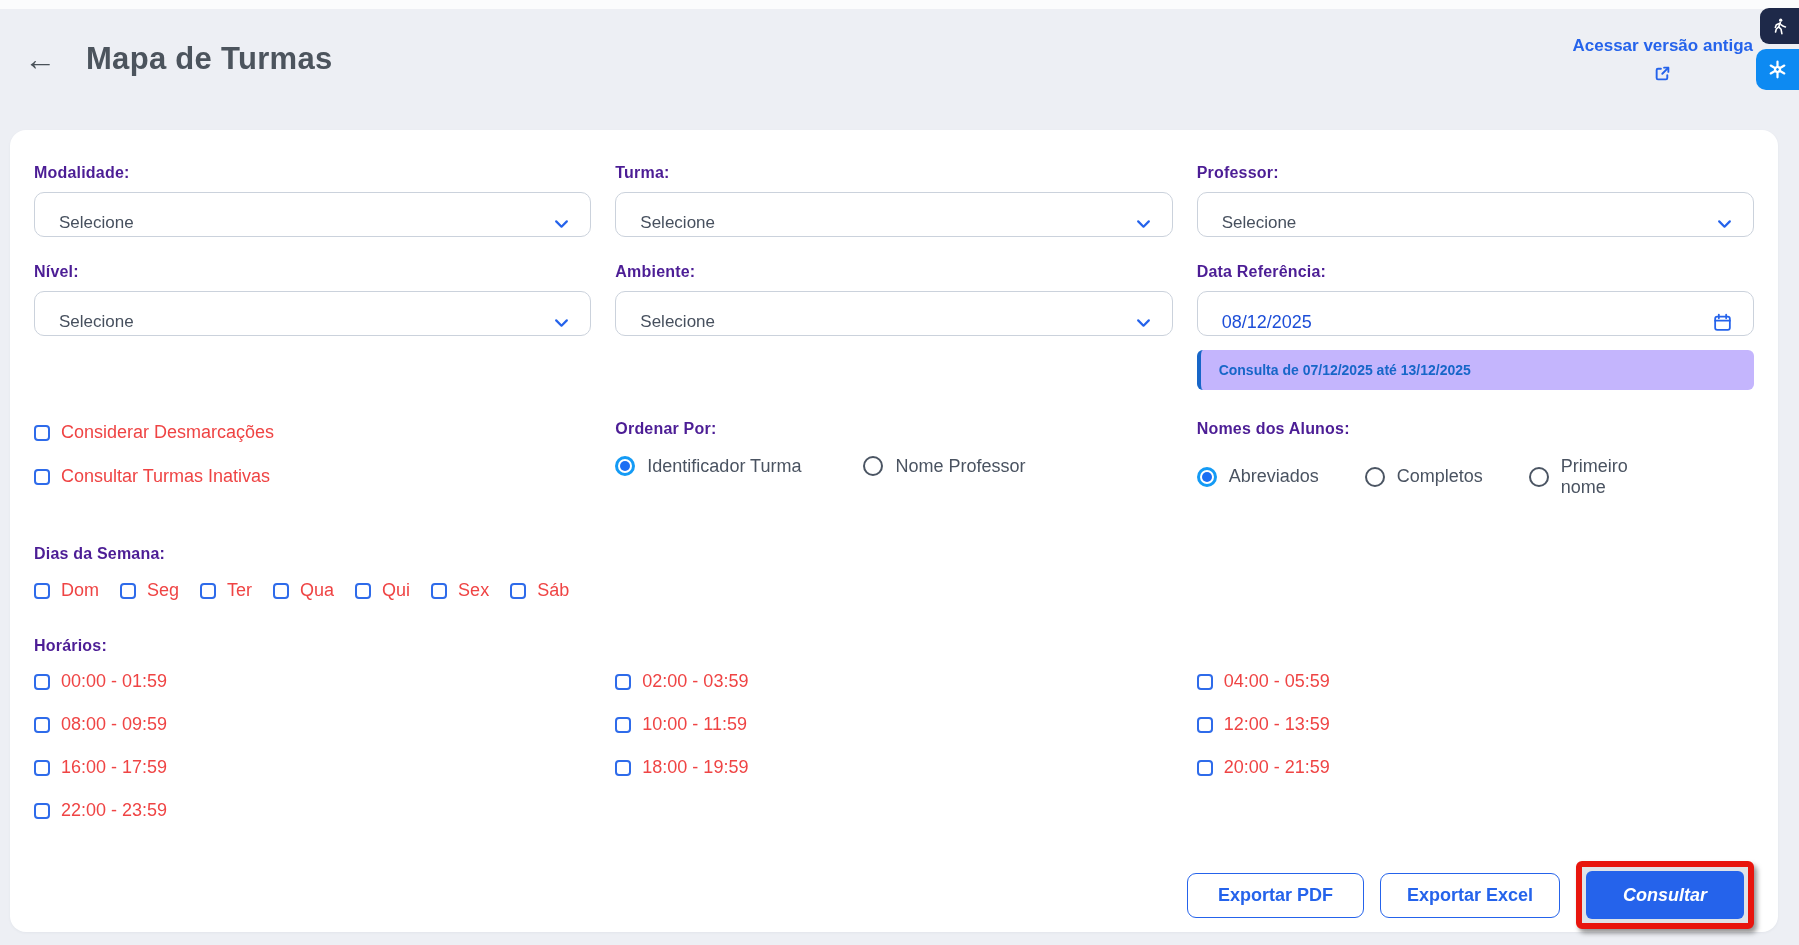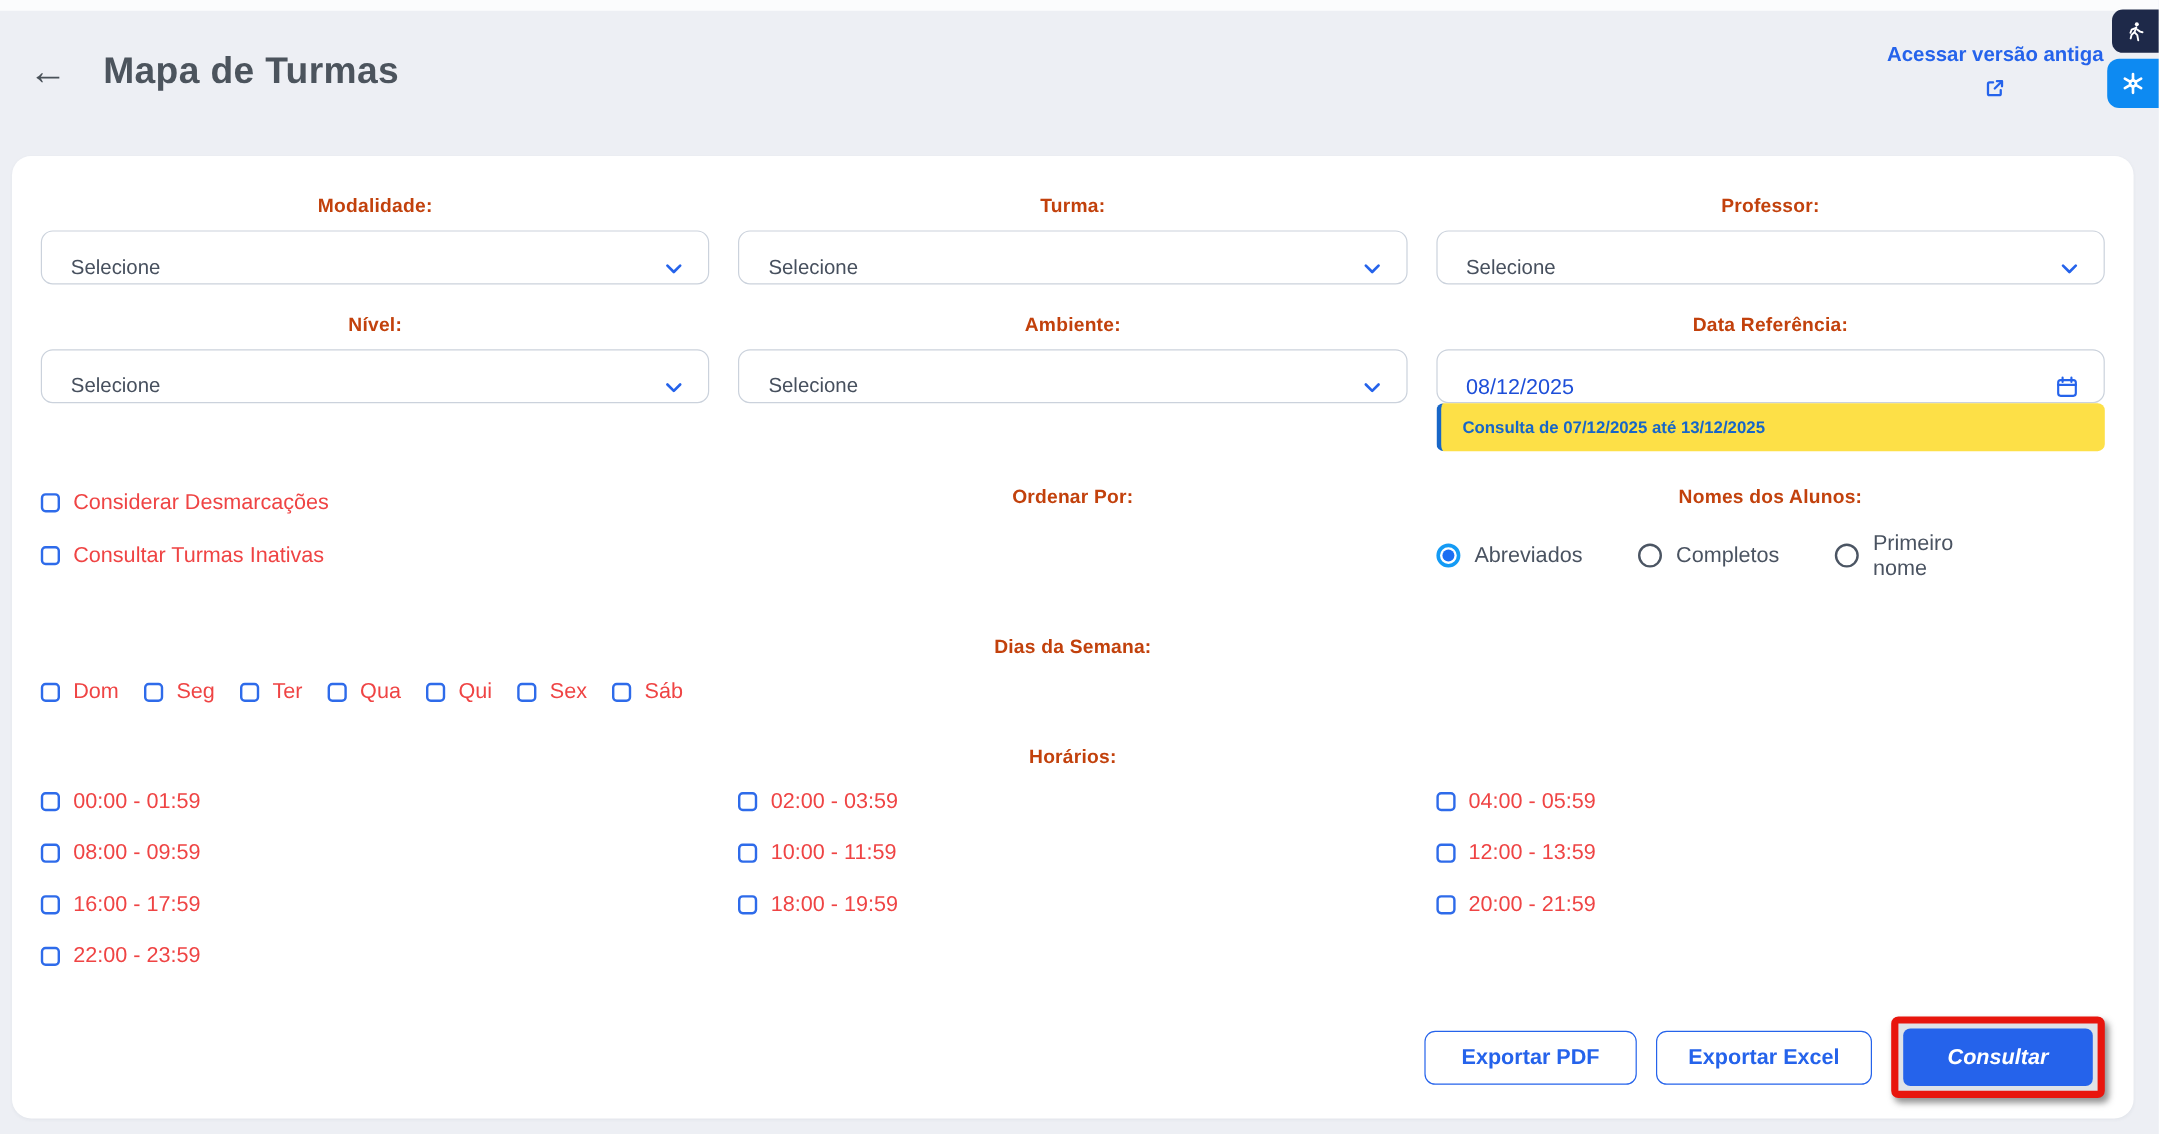--- a/index.html
+++ b/index.html
@@ -57,37 +57,38 @@
     left: 10px; top: 130px;
     width: 1768px; height: 802px;
     background: #ffffff;
     border-radius: 16px;
     box-shadow: 0 1px 3px rgba(40,50,80,0.05);
     padding: 34px 24px 0 24px;
   }
   .grid3 { display: grid; grid-template-columns: repeat(3, 1fr); column-gap: 24px; }
 
   .field-label {
-    font-size: 16px; font-weight: 700; color: #c2410c;
-    margin-bottom: 10px; letter-spacing: 0.2px; text-align: center;
+    font-size: 16px; font-weight: 700; color: #4c1d95;
+    margin-bottom: 10px; letter-spacing: 0.2px;
   }
   .select-box, .date-box {
     height: 45px;
     border: 1px solid #cbd2dc; border-radius: 10px;
     display: flex; align-items: center;
     padding: 17px 20px 0 24px;
     background: #fff; cursor: pointer;
   }
   .select-value { font-size: 17px; color: #47505e; flex: 1; }
   .date-value { font-size: 18px; color: #1d4ed8; flex: 1; }
 
   .row2 { margin-top: 26px; }
 
   .info-banner {
-    background: #fde047;
+    margin-top: 14px;
+    background: #c4b5fd;
     border-left: 4px solid #1766c8;
     border-radius: 6px;
     height: 40px;
     display: flex; align-items: center;
     padding-left: 18px;
     font-size: 14px; font-weight: 700; color: #1766c8;
   }
 
   
   .band-options { margin-top: 30px; }
@@ -288,20 +289,30 @@
         <span class="check-label">Considerar Desmarcações</span>
       </div>
       <div class="check">
         <span class="cb"></span>
         <span class="check-label">Consultar Turmas Inativas</span>
       </div>
     </div>
 
     <div>
       <div class="field-label">Ordenar Por:</div>
+      <div class="radio-row ordenar-row">
+        <div class="radio-item">
+          <span class="radio selected"></span>
+          <span class="radio-label">Identificador Turma</span>
+        </div>
+        <div class="radio-item">
+          <span class="radio"></span>
+          <span class="radio-label">Nome Professor</span>
+        </div>
+      </div>
     </div>
 
     <div>
       <div class="field-label">Nomes dos Alunos:</div>
       <div class="radio-row nomes-row">
         <div class="radio-item">
           <span class="radio selected"></span>
           <span class="radio-label">Abreviados</span>
         </div>
         <div class="radio-item">

